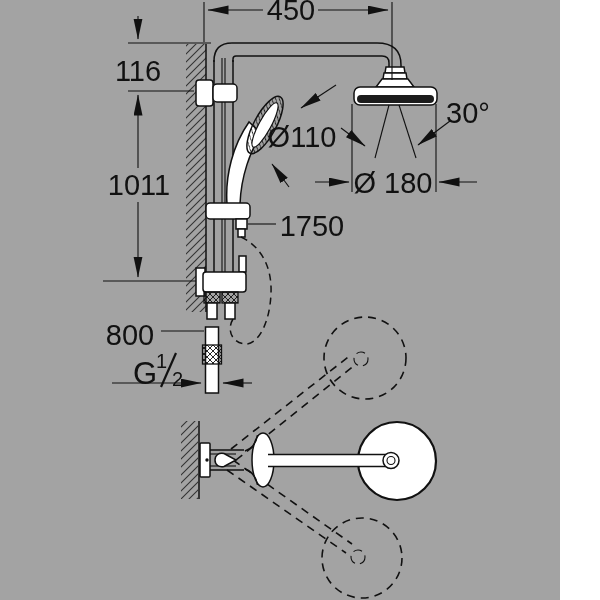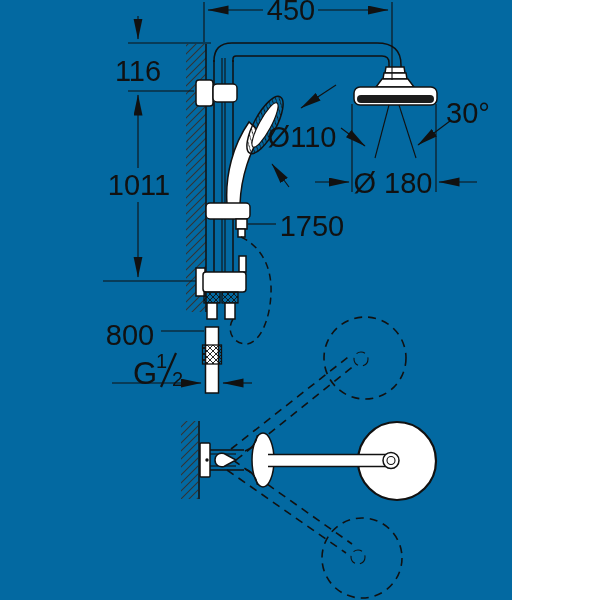--- a/index.html
+++ b/index.html
@@ -1,16 +1,16 @@
 <!DOCTYPE html>
 <html><head>
 <meta charset="utf-8">
 <style>
   html,body{margin:0;padding:0;background:#ffffff;}
-  .stage{width:512px;height:600px;background:#0369a1;position:relative;overflow:hidden;
+  .stage{width:560px;height:600px;background:#a3a3a3;position:relative;overflow:hidden;
          font-family:"Liberation Sans", sans-serif;}
   svg{display:block;}
   text{font-family:"Liberation Sans", sans-serif; fill:#111; }
   .dim{font-size:29px;}
   .dimsmall{font-size:20px;}
   .ln{stroke:#111;stroke-width:1.5;fill:none;}
   .thin{stroke:#111;stroke-width:1.1;fill:none;}
   .thick{stroke:#111;stroke-width:2.2;fill:none;}
   .wht{fill:#ffffff;}
   .dash{stroke:#111;stroke-width:1.6;fill:none;stroke-dasharray:8 6;}

